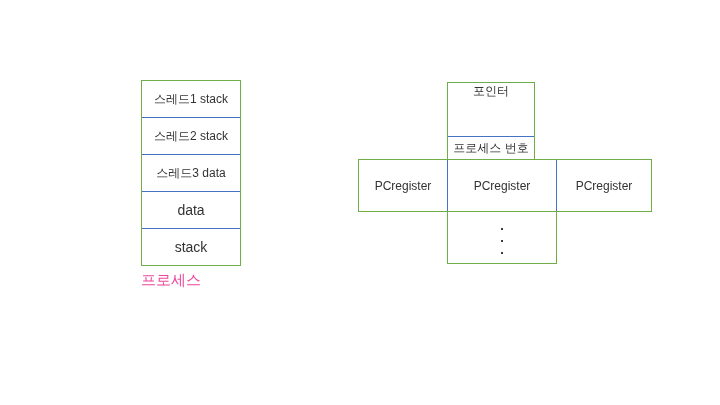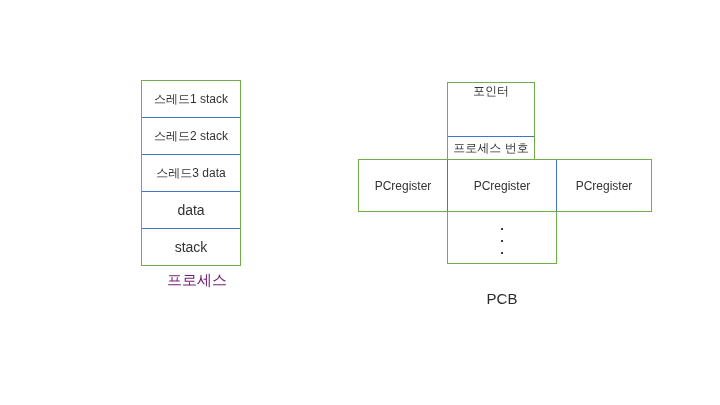--- a/index.html
+++ b/index.html
@@ -32,21 +32,21 @@
     display: flex; align-items: center; justify-content: center;
     font-size: 12px;
     white-space: nowrap;
   }
   .process-box .row + .row { border-top: 1px solid var(--blue); }
   .process-box .row:nth-child(4),
   .process-box .row:nth-child(5) { font-size: 14px; }
 
   .process-caption {
     position: absolute; left: 141px; top: 271px; width: 112px;
-    text-align: center; font-size: 15px; color: #701a75;
+    text-align: left; font-size: 15px; color: #ec4899;
   }
 
   
   .pcb-top {
     position: absolute; left: 447px; top: 82px;
     width: 88px; height: 77px;
     border: 1.5px solid var(--green); border-bottom: none;
     box-sizing: border-box;
     display: flex; flex-direction: column;
     background: #fff;
@@ -134,15 +134,14 @@
       <span>register</span>
     </div>
   </div>
 
   <div class="pcb-bottom">
     <div class="dot">.</div>
     <div class="dot">.</div>
     <div class="dot">.</div>
   </div>
 
-  <div class="pcb-caption">PCB</div>
 
 </div>
 
 </body></html>

